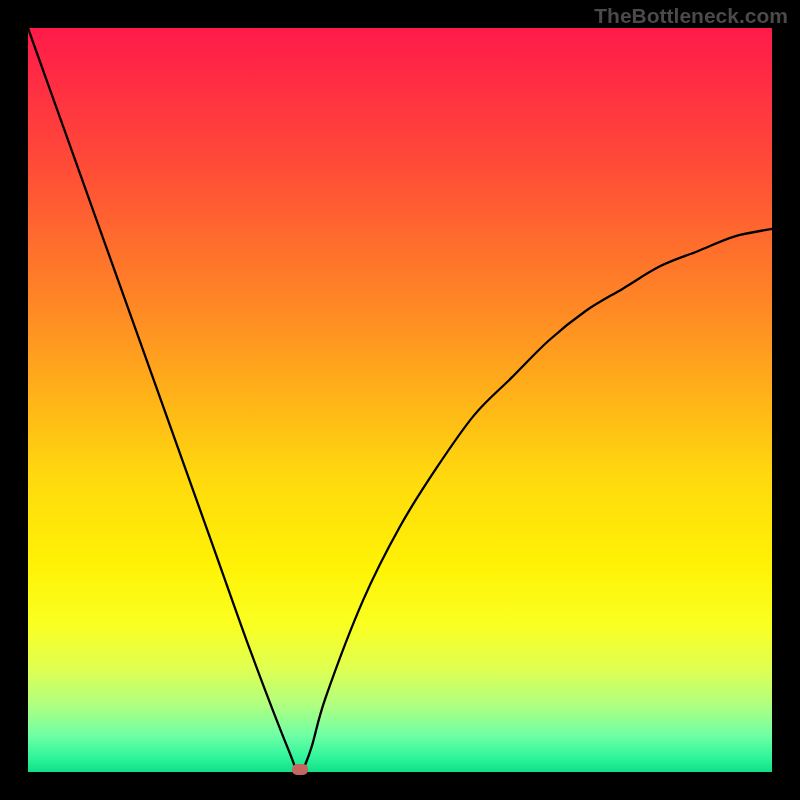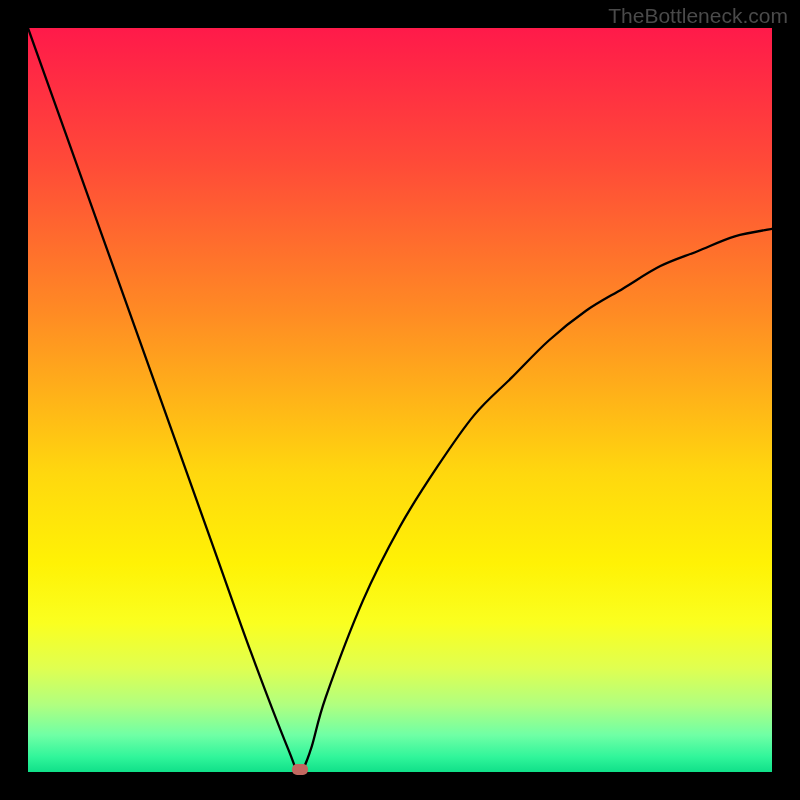--- a/index.html
+++ b/index.html
@@ -10,21 +10,21 @@
     background: #000;
     position: relative;
     font-family: Arial, sans-serif;
   }
   .watermark {
     position: absolute;
     top: 4px;
     right: 12px;
     color: #4a4a4a;
     font-size: 21px;
-    font-weight: 400;
+    font-weight: 700;
     z-index: 10;
   }
   .frame {
     position: absolute;
     top: 28px;
     left: 28px;
     width: 744px;
     height: 744px;
     background: #000;
   }

